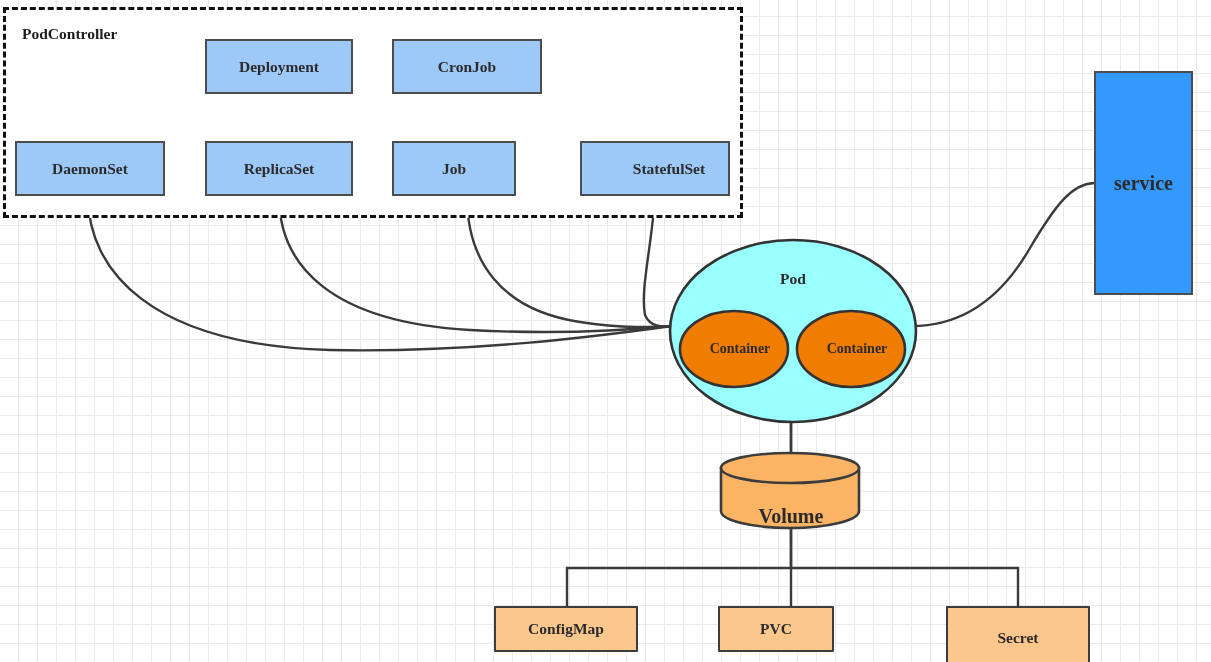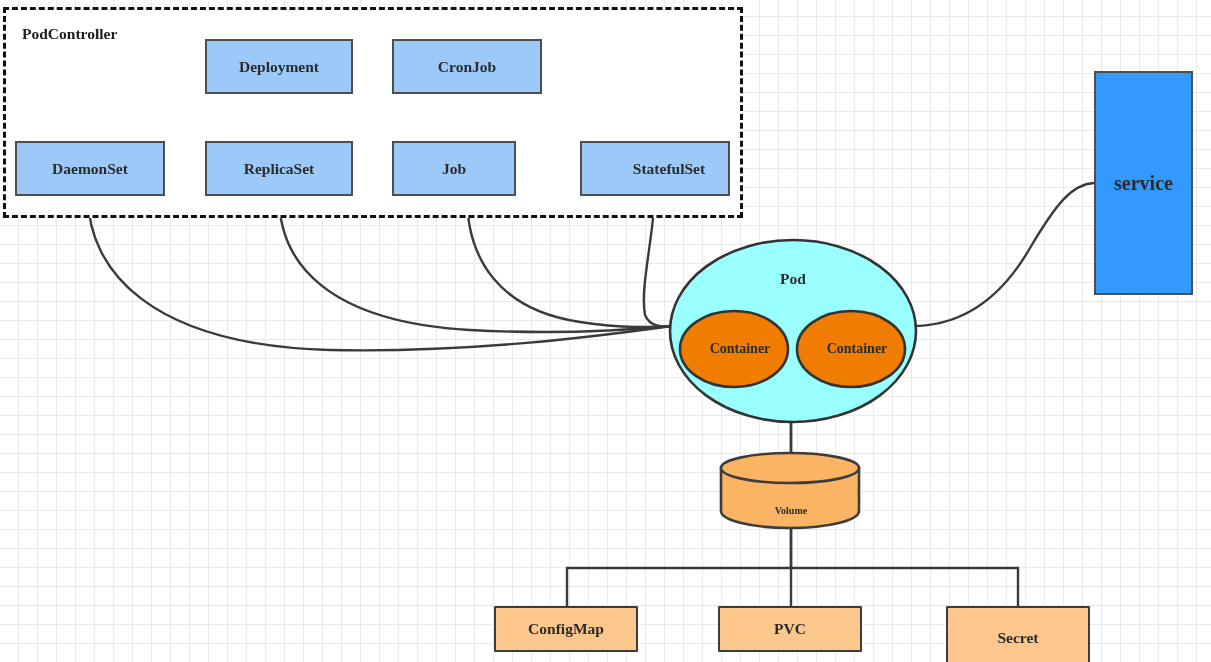--- a/index.html
+++ b/index.html
@@ -86,21 +86,21 @@
   .shape-label {
     position: absolute;
     font-weight: bold;
     color: #2b2b2b;
     text-align: center;
     white-space: nowrap;
     pointer-events: none;
   }
   .pod-title { font-size: 15.5px; }
   .container-label { font-size: 14px; margin-left: 6px; }
-  .volume-label { font-size: 10px; }
+  .volume-label { font-size: 20px; }
 </style>
 </head>
 <body>
 
 <div id="canvas">
 
   <svg id="wires" viewBox="0 0 1211 662" width="1211" height="662" xmlns="http://www.w3.org/2000/svg">
     <g fill="none" stroke="#3a3a3a" stroke-width="2.4" stroke-linecap="round">
 
       <path d="M 279 94 L 279 141"></path>
@@ -176,21 +176,21 @@
     <path d="M 3 17 L 3 60 A 69 17 0 0 0 141 60 L 141 17 Z" fill="#FBB464" stroke="#3c3c3c" stroke-width="2.6"></path>
 
     <ellipse cx="72" cy="17" rx="69" ry="15" fill="#FBB464" stroke="#3c3c3c" stroke-width="2.6"></ellipse>
   </svg>
   <div class="shape-label volume-label" style="left:720px; top:505px; width:142px;">Volume</div>
 
   <div class="node store-box" style="left:494px; top:606px; width:144px; height:46px;">
     <span>ConfigMap</span>
   </div>
 
-  <div class="node store-box" style="left:718px; top:606px; width:144px; height:46px;">
+  <div class="node store-box" style="left:718px; top:606px; width:116px; height:46px;">
     <span>PVC</span>
   </div>
 
   <div class="node store-box" style="left:946px; top:606px; width:144px; height:63px;">
     <span>Secret</span>
   </div>
 
 </div>
 
 </body></html>

